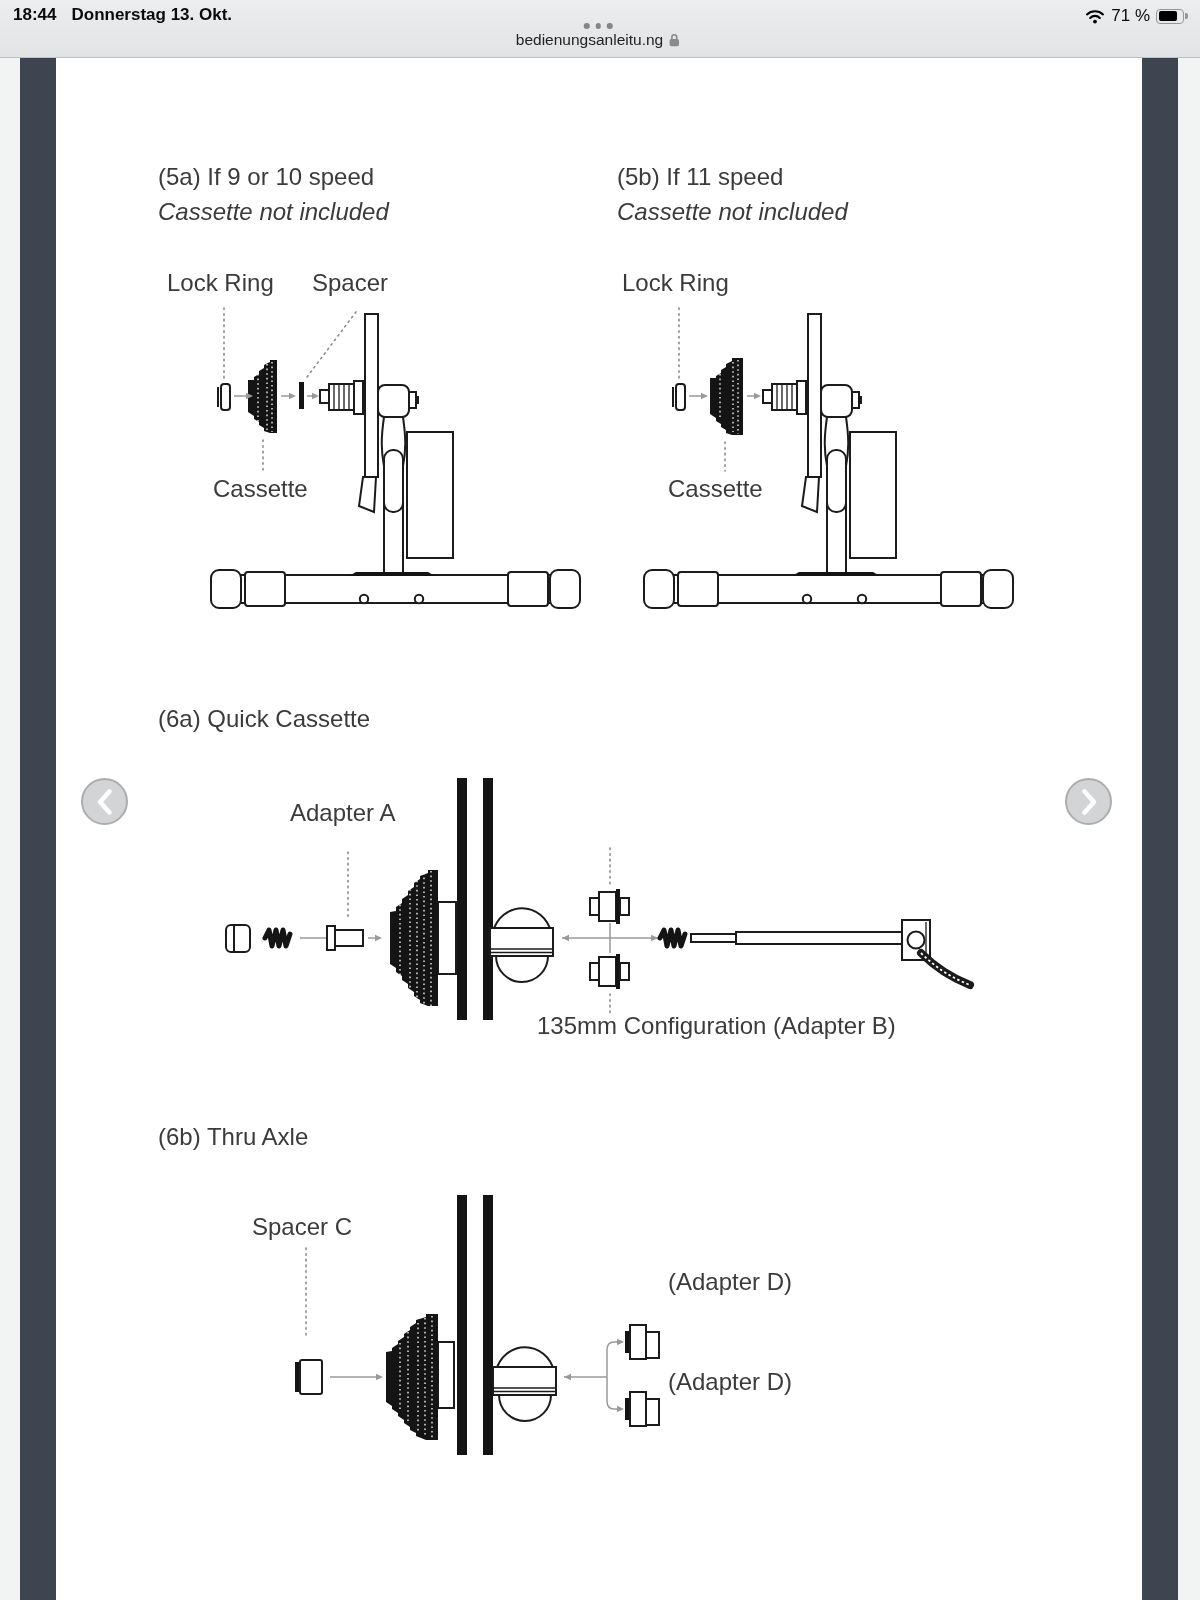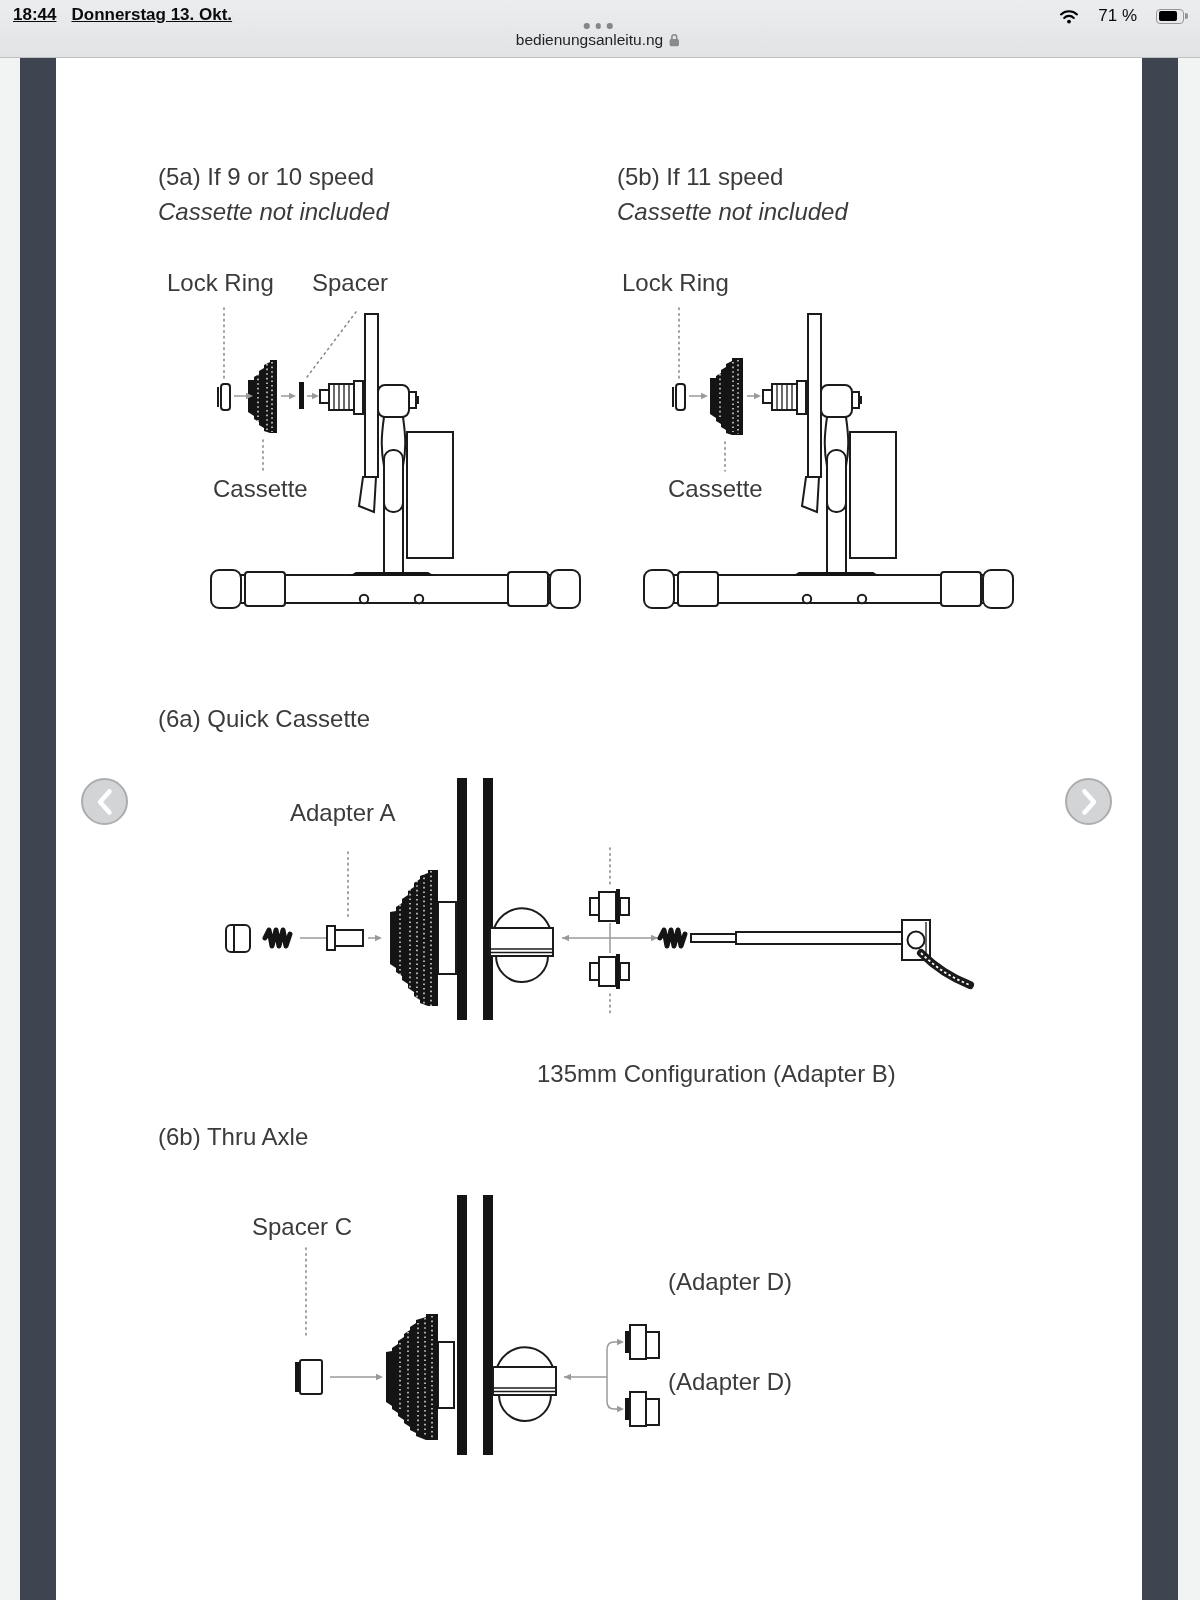--- a/index.html
+++ b/index.html
@@ -1,27 +1,27 @@
 <!DOCTYPE html>
 <html><head>
 <meta charset="utf-8">
 <style>
   html,body{margin:0;padding:0;background:#fff;}
   .screen{position:relative;width:1200px;height:1600px;background:#fff;overflow:hidden;
           font-family:"Liberation Sans", sans-serif;color:#3b3b3b;}
   
   .chrome{position:absolute;left:0;top:0;width:1200px;height:57px;
           background:linear-gradient(#ecedef,#e2e3e5);border-bottom:1px solid #bfc0c3;z-index:30;}
-  .status-left{position:absolute;left:13px;top:5px;font-size:17px;font-weight:600;color:#0b0b0c;text-decoration:underline;}
+  .status-left{position:absolute;left:13px;top:5px;font-size:17px;font-weight:600;color:#0b0b0c;}
   .status-left .date{margin-left:15px;}
   .tab-dots{position:absolute;left:598px;top:23px;transform:translateX(-50%);display:flex;gap:6px;}
   .tab-dots span{width:5.5px;height:5.5px;border-radius:50%;background:#85858a;display:block;}
   .url-row{position:absolute;left:598px;top:31px;transform:translateX(-50%);
            display:flex;align-items:center;gap:6px;font-size:15.5px;color:#232325;}
-  .status-right{position:absolute;right:16px;top:6px;display:flex;align-items:center;gap:19px;
+  .status-right{position:absolute;right:16px;top:6px;display:flex;align-items:center;gap:6px;
                 font-size:17px;color:#0b0b0c;}
   .battery{position:relative;width:26px;height:13px;border:1px solid #96969a;border-radius:4px;}
   .battery-fill{position:absolute;left:1.5px;top:1.5px;bottom:1.5px;width:70%;background:#000;border-radius:2px;}
   .battery-nub{position:absolute;right:-4.5px;top:3.5px;width:2.5px;height:6px;background:#96969a;
                border-radius:0 2px 2px 0;}
   
   .strip{position:absolute;top:57px;bottom:0;}
   .strip.outer-l{left:0;width:20px;background:#f2f4f3;}
   .strip.bar-l{left:20px;width:36px;background:#3e4450;}
   .strip.bar-r{left:1142px;width:36px;background:#3e4450;}
@@ -96,21 +96,21 @@
   <div class="sub" style="left:617px;top:198px">Cassette not included</div>
 
   <div class="lbl" style="left:167px;top:269px">Lock Ring</div>
   <div class="lbl" style="left:312px;top:269px">Spacer</div>
   <div class="lbl" style="left:213px;top:475px">Cassette</div>
   <div class="lbl" style="left:622px;top:269px">Lock Ring</div>
   <div class="lbl" style="left:668px;top:475px">Cassette</div>
 
   <div class="h1" style="left:158px;top:705px">(6a) Quick Cassette</div>
   <div class="lbl" style="left:290px;top:799px">Adapter A</div>
-  <div class="lbl" style="left:537px;top:1060px">135mm Configuration (Adapter B)</div>
+  <div class="lbl" style="left:537px;top:1012px">135mm Configuration (Adapter B)</div>
 
   <div class="h1" style="left:158px;top:1123px">(6b) Thru Axle</div>
   <div class="lbl" style="left:252px;top:1213px">Spacer C</div>
   <div class="lbl two" style="left:668px;top:1266px">
     <div>(Adapter D)</div>
   </div>
   <div class="lbl two" style="left:668px;top:1366px">
     <div>(Adapter D)</div>
   </div>
 

